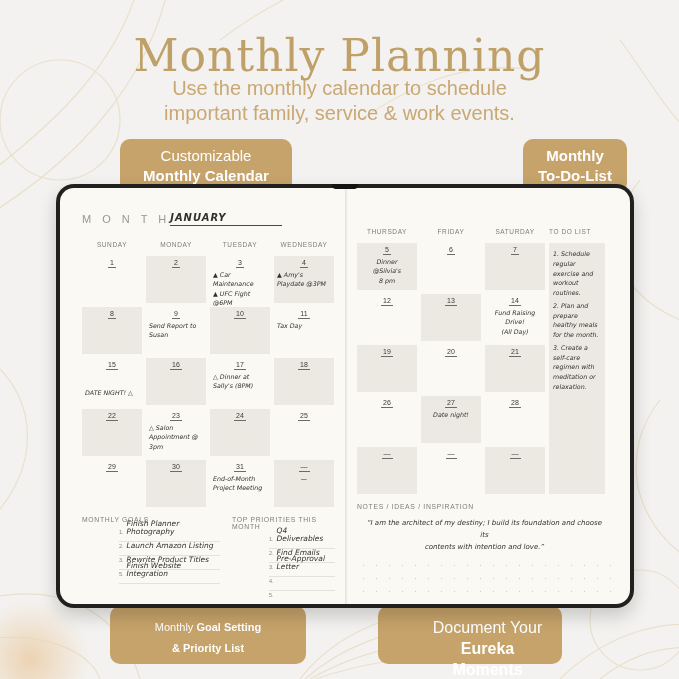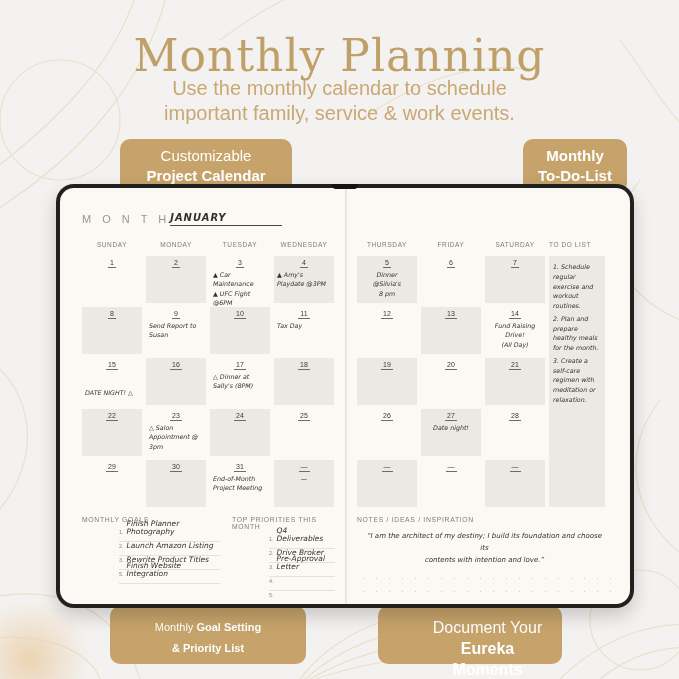--- a/index.html
+++ b/index.html
@@ -35,21 +35,21 @@
   .planner{position:absolute;left:56px;top:184px;width:578px;height:424px;z-index:2;
            background:var(--cover-black);border-radius:18px;padding:4px;box-shadow:0 8px 18px rgba(0,0,0,.18);}
   .notch{position:absolute;top:0;left:50%;transform:translateX(-50%);width:26px;height:5px;
          background:#141312;border-radius:0 0 4px 4px;z-index:4;}
   .pagewrap{position:relative;width:100%;height:100%;background:var(--page-cream);border-radius:14px;
             display:flex;overflow:hidden;}
   .seam{position:absolute;left:50%;top:0;bottom:0;width:3px;
         background:linear-gradient(90deg,rgba(0,0,0,.10),rgba(0,0,0,0));}
   .page{width:50%;height:100%;position:relative;}
   .page-left{padding:14px 4px 8px 22px;}
-  .page-right{padding:14px 18px 8px 12px;}
+  .page-right{padding:1px 18px 8px 12px;}
 
   .month-row{height:34px;display:flex;align-items:center;}
   .month-label{font-size:11px;letter-spacing:4px;color:#9a9792;}
   .month-value{font-size:10px;font-weight:bold;letter-spacing:1px;color:var(--ink);
                border-bottom:1px solid #4a4945;min-width:112px;padding-bottom:2px;}
   .spacer{height:34px;}
 
   .cal{display:grid;gap:4px;}
   .cal-left{grid-template-columns:repeat(4,60px);grid-template-rows:16px repeat(5,47px);}
   .cal-right{grid-template-columns:repeat(3,60px) 56px;grid-template-rows:16px repeat(5,47px);}
@@ -108,21 +108,21 @@
   <div class="blob"></div>
 
   <h1 class="title">Monthly Planning</h1>
   <p class="subtitle">
     <span>Use the monthly calendar to schedule</span><br>
     <span>important family, service &amp; work events.</span>
   </p>
 
   <div class="badge badge-tl">
       <div><span>Customizable</span></div>
-      <div><span class="b">Project Calendar</span></div>
+      <div><span class="b">Monthly Calendar</span></div>
     </div>
   <div class="badge badge-tr">
       <div><span class="b">Monthly</span></div>
       <div><span class="b">To-Do-List</span></div>
     </div>
   <div class="badge badge-bl">
       <div><span>Monthly </span><span class="b">Goal Setting</span></div>
       <div><span class="b">&amp; Priority List</span></div>
     </div>
   <div class="badge badge-br">
@@ -238,21 +238,21 @@
           </div>
           <div class="col-priorities">
             <div class="list-header">TOP PRIORITIES THIS MONTH</div>
             <div id="priorities-list">
                 <div class="list-row">
                   <span class="num">1.</span>
                   <span class="hand">Q4 Deliverables</span>
                 </div>
                 <div class="list-row">
                   <span class="num">2.</span>
-                  <span class="hand">Drive Broker</span>
+                  <span class="hand">Find Emails</span>
                 </div>
                 <div class="list-row">
                   <span class="num">3.</span>
                   <span class="hand">Pre-Approval Letter</span>
                 </div>
                 <div class="list-row">
                   <span class="num">4.</span>
                   <span class="hand"></span>
                 </div>
                 <div class="list-row">

